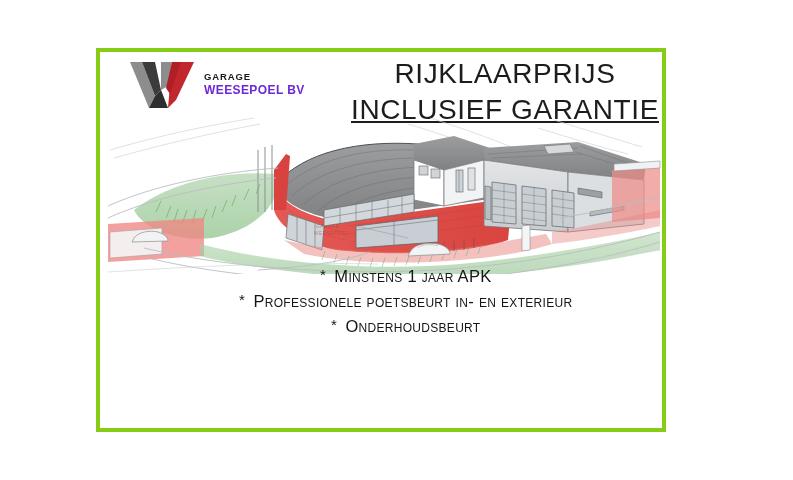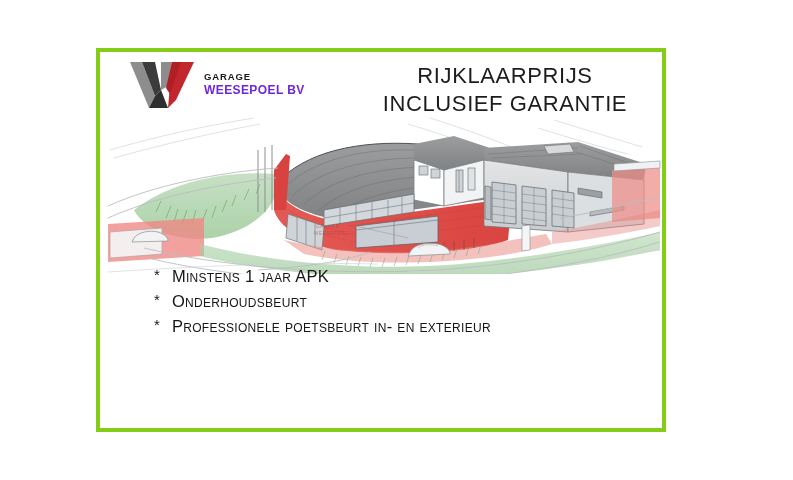--- a/index.html
+++ b/index.html
@@ -74,30 +74,30 @@
     font-weight: bold;
     letter-spacing: 0.4px;
     color: #6d28d9;
     display: block;
     margin-top: 2px;
   }
 
   #headline {
     position: absolute;
     left: 250px;
-    top: 10px;
+    top: 4px;
     width: 310px;
     text-align: center;
     color: #1c1c1c;
-    font-size: 22px;
+    font-size: 28px;
     font-weight: 400;
     letter-spacing: 0.6px;
     line-height: 1.28;
   }
-  #headline .l2 { display: block; }
+  #headline .l2 { display: block; text-decoration: underline; }
 
   
   #sketch-wrap {
     position: absolute;
     left: 8px;
     top: 62px;
     width: 554px;
     height: 160px;
     overflow: hidden;
   }
@@ -106,20 +106,21 @@
   
   #benefits {
     position: absolute;
     left: 54px;
     top: 212px;
     width: 500px;
     list-style: none;
     margin: 0;
     padding: 0;
     color: #151515;
+    text-align: center;
   }
   #benefits li {
     font-size: 16.5px;
     font-variant: small-caps;
     letter-spacing: 0.3px;
     line-height: 1.52;
     white-space: nowrap;
   }
   #benefits li .star {
     display: inline-block;
@@ -392,22 +393,22 @@
       </svg>
     </div>
 
     <ul id="benefits">
       <li>
         <span class="star">*</span>
         <span class="txt">Minstens 1 jaar APK</span>
       </li>
       <li>
         <span class="star">*</span>
-        <span class="txt">Onderhoudsbeurt</span>
+        <span class="txt">Professionele poetsbeurt in- en exterieur</span>
       </li>
       <li>
         <span class="star">*</span>
-        <span class="txt">Professionele poetsbeurt in- en exterieur</span>
+        <span class="txt">Onderhoudsbeurt</span>
       </li>
     </ul>
 
   </div>
 </div>
 
 </body></html>

